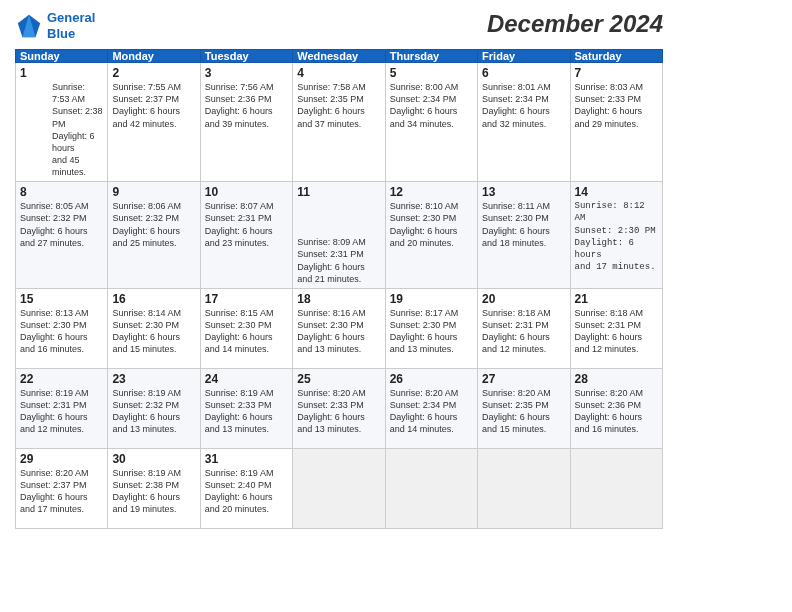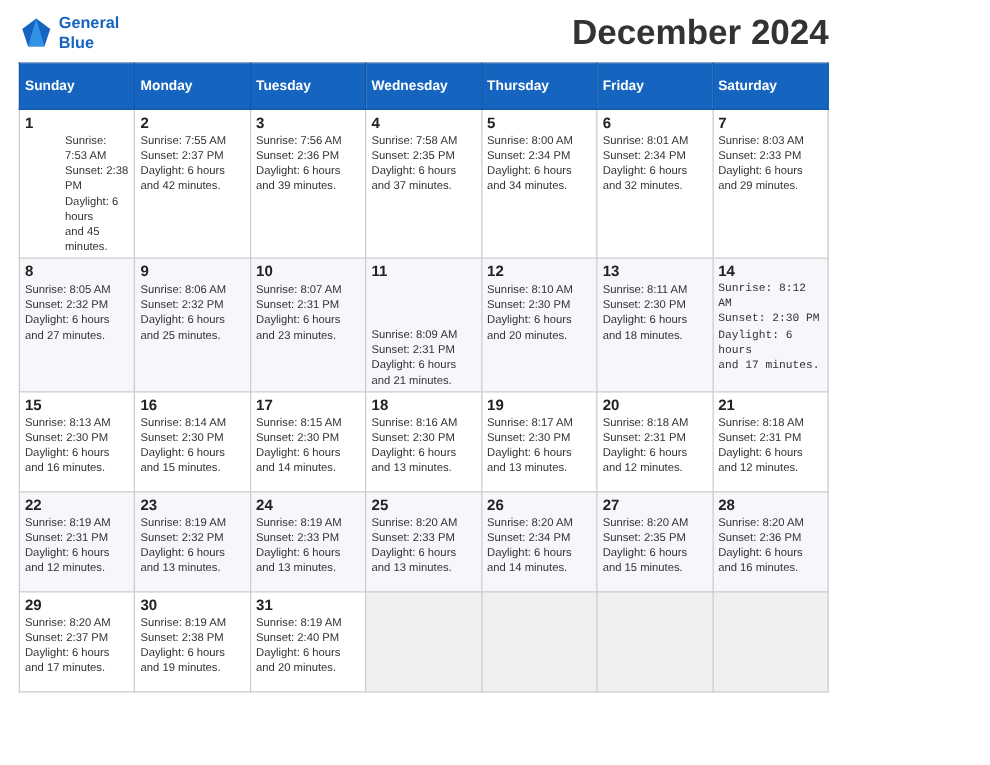--- a/index.html
+++ b/index.html
@@ -35,37 +35,38 @@
       color: #1565c0;
     }
     .logo-icon {
       width: 28px;
       height: 28px;
     }
     .title-block {
       text-align: right;
     }
     .month-title {
-      font-size: 28px;
+      font-size: 24px;
       font-weight: bold;
       color: #333;
+      font-style: italic;
     }
     .location {
       font-size: 14px;
       color: #555;
     }
     .calendar-table {
       width: 100%;
       border-collapse: collapse;
       font-size: 10px;
     }
     .calendar-table th {
       background-color: #1565c0;
       color: #fff;
-      padding: 12px 4px;
+      padding: 0 4px;
       text-align: left;
       font-size: 11px;
       font-weight: bold;
       border: 1px solid #1555aa;
     }
     .calendar-table td {
       border: 1px solid #ccc;
       vertical-align: top;
       padding: 3px 4px;
       height: 80px;

